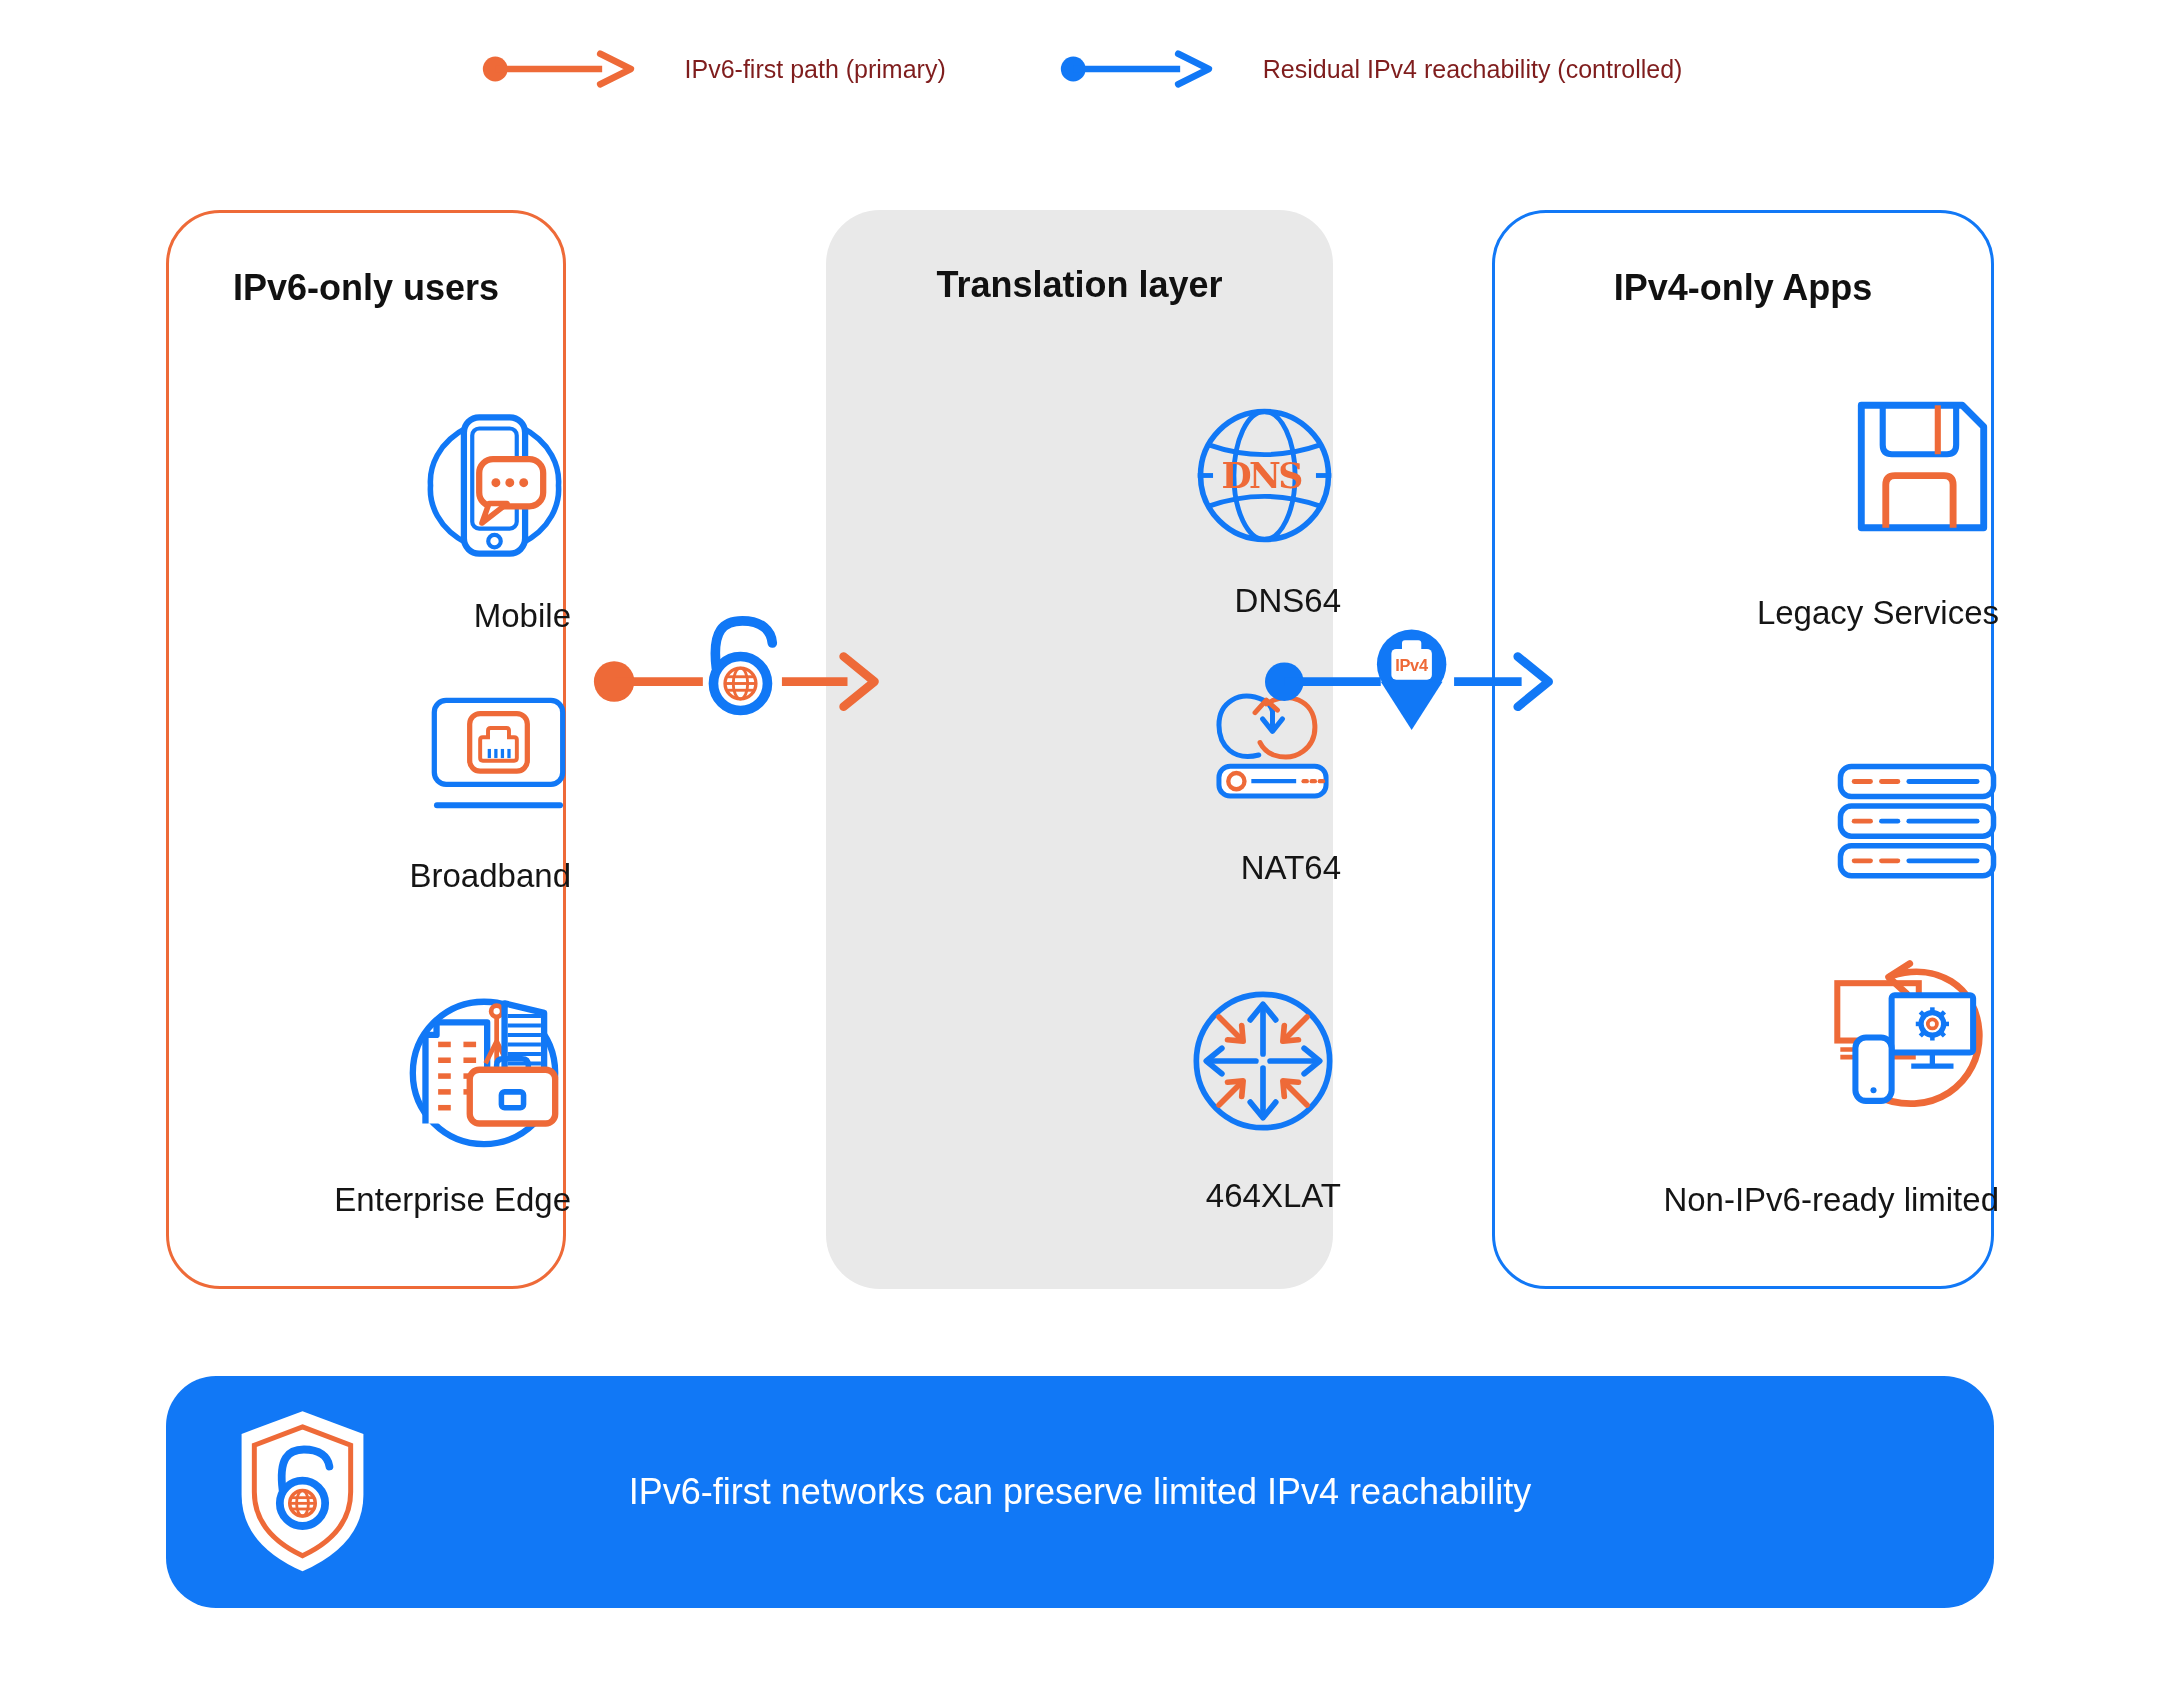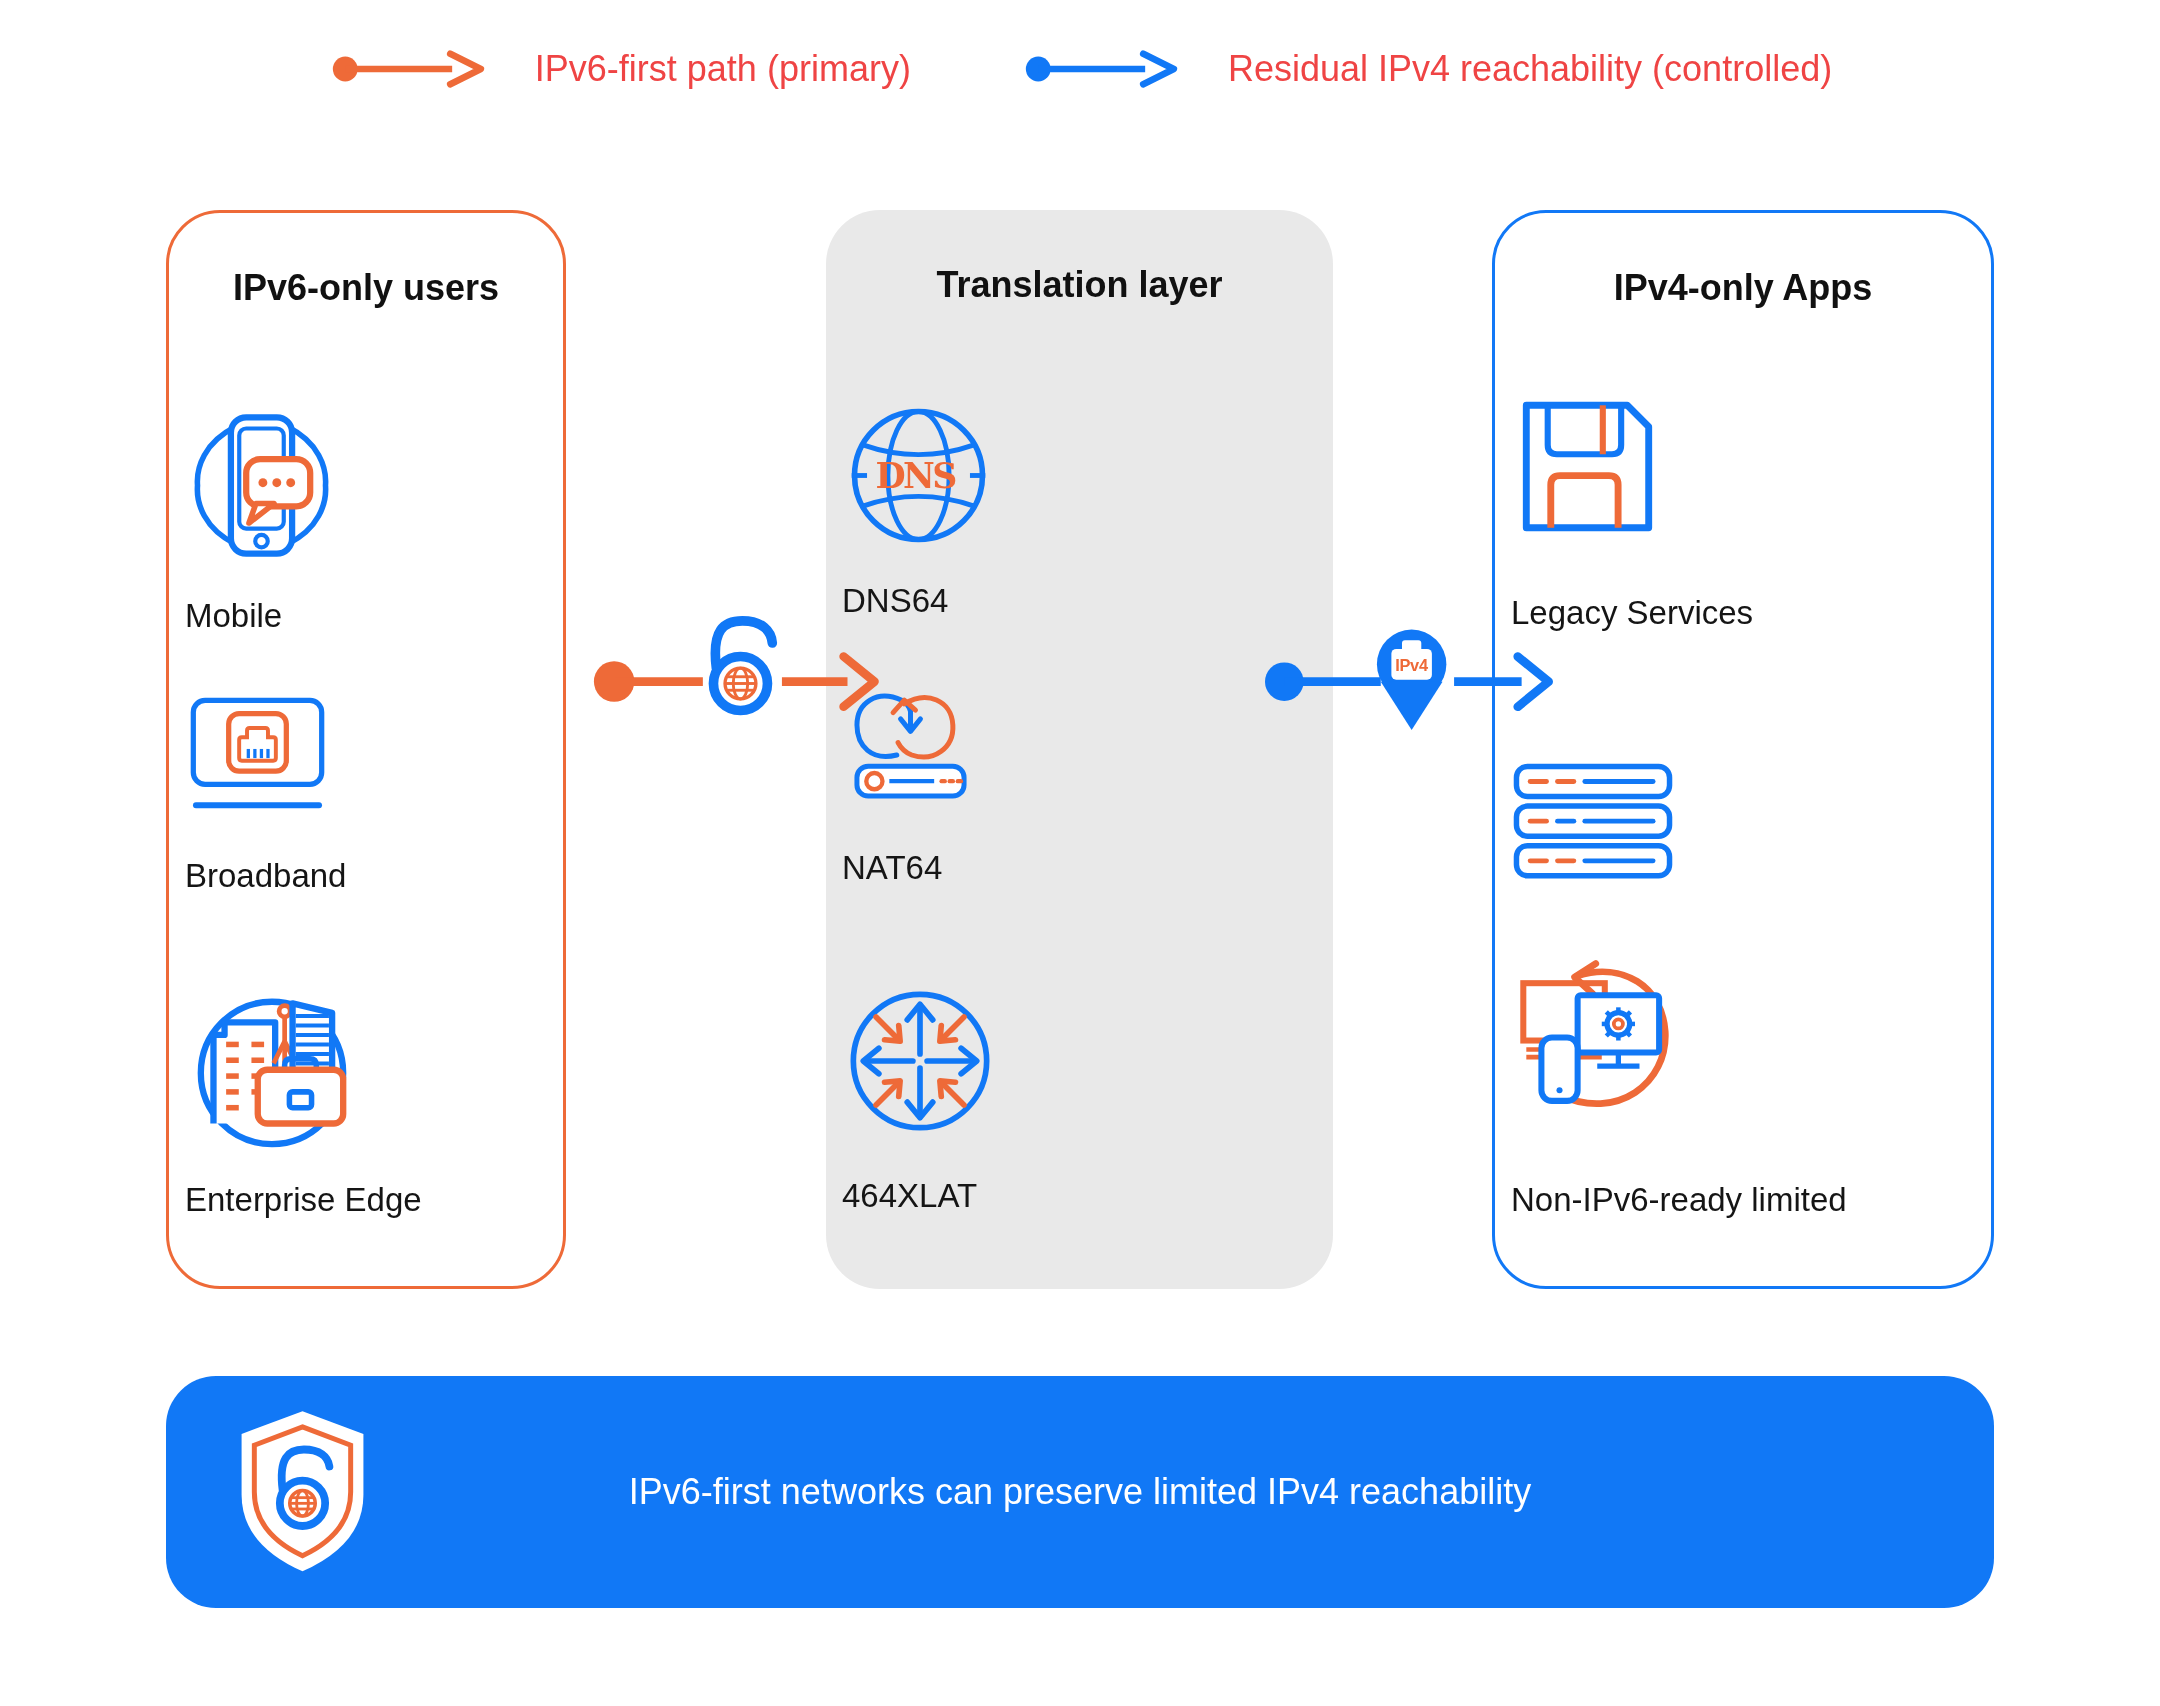--- a/index.html
+++ b/index.html
@@ -3,29 +3,29 @@
 <meta charset="utf-8">
 <style>
   html,body{margin:0;padding:0;background:#ffffff;}
   .canvas{position:relative;width:2161px;height:1706px;background:#fff;overflow:hidden;
           font-family:"Liberation Sans", sans-serif;color:#151515;}
 
   
   .legend{position:absolute;top:48px;left:0;width:100%;display:flex;justify-content:center;
           align-items:center;gap:111px;}
   .legend-item{display:flex;align-items:center;gap:37px;}
-  .legend-label{font-size:36px;color:#ef4444;}
+  .legend-label{font-size:25px;color:#7f1d1d;}
 
   
   .box{position:absolute;top:210px;height:1079px;border-radius:54px;box-sizing:border-box;}
   .box-left{left:166px;width:400px;border:3.9px solid #EE6A38;}
   .box-middle{left:826px;width:507px;background:#E9E9E9;}
   .box-right{left:1492px;width:502px;border:3.9px solid #1178F6;}
   .box-title{margin-top:54px;text-align:center;font-size:36px;font-weight:bold;color:#111;}
-  .grp{position:absolute;left:16px;width:100%;display:flex;flex-direction:column;align-items:flex-start;}
+  .grp{position:absolute;left:8px;width:100%;display:flex;flex-direction:column;align-items:flex-end;}
   .item-label{font-size:33px;color:#151515;text-align:center;}
 
   
   .connector{position:absolute;}
   .conn-ipv6{left:589px;top:616px;}
   .conn-ipv4{left:1265px;top:614px;}
 
   
   .banner{position:absolute;left:166px;top:1376px;width:1828px;height:232px;
           background:#1178F6;border-radius:50px;}

